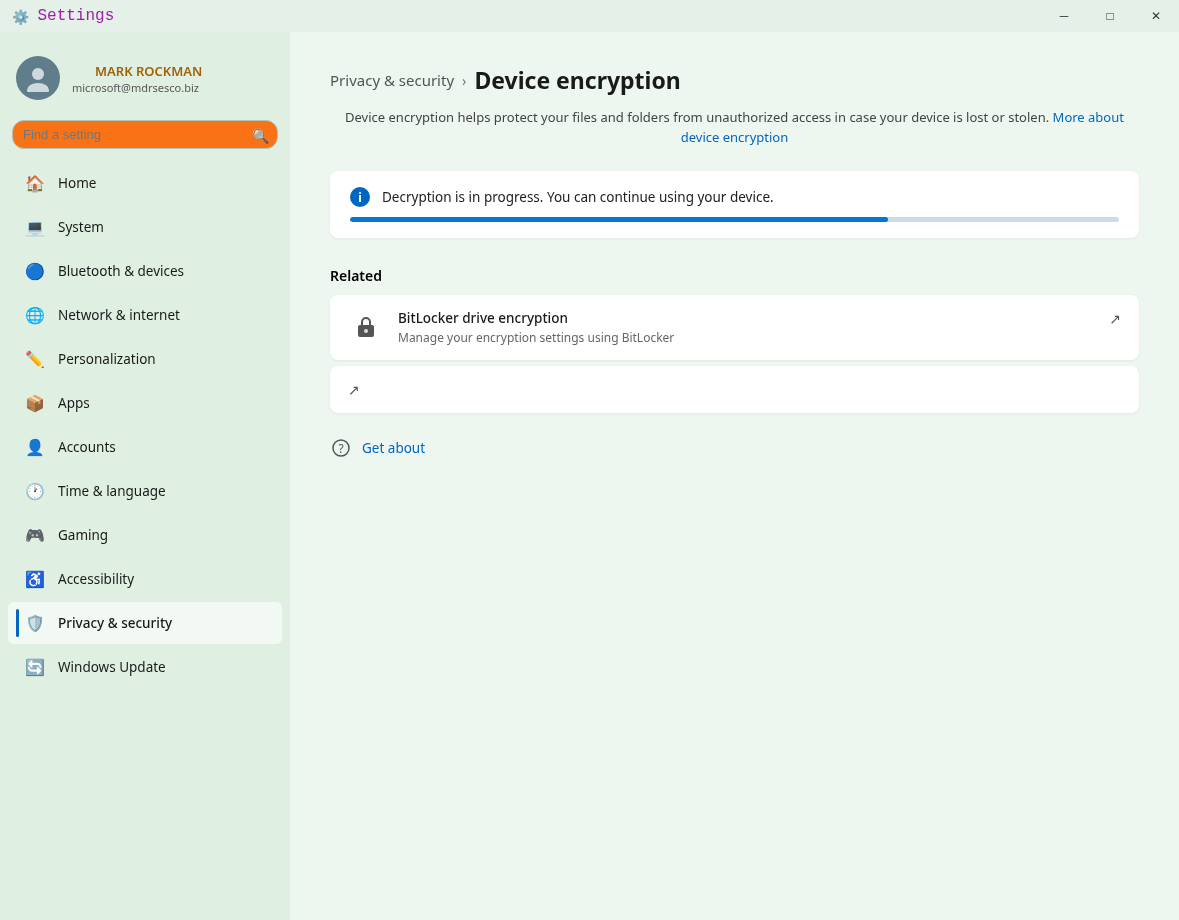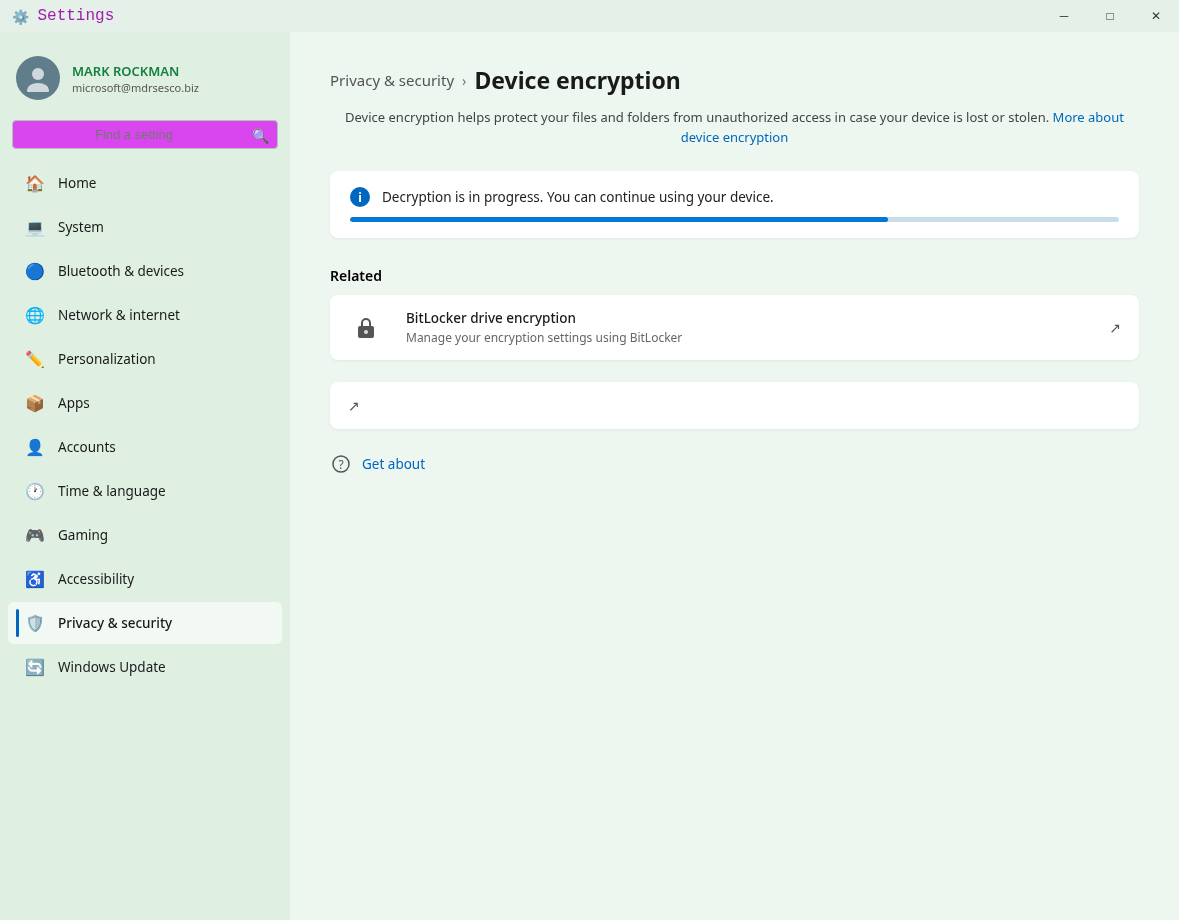--- a/index.html
+++ b/index.html
@@ -82,41 +82,41 @@
       align-items: center;
       justify-content: center;
       color: white;
       font-size: 20px;
       flex-shrink: 0;
     }
     .user-info {}
     .user-name {
       font-weight: 600;
       font-size: 13px;
-      color: #15803d;
+      color: #a16207;
+      margin-left: 23px;
     }
     .user-email {
       font-size: 11px;
       color: #555;
     }
 
     .search-box {
       margin: 0 12px 12px 12px;
       position: relative;
     }
     .search-input {
       width: 100%;
       padding: 6px 32px 6px 10px;
       border: 1px solid #b0c4b8;
-      border-radius: 4px;
-      background: #d946ef;
+      border-radius: 12px;
+      background: #f97316;
       font-size: 13px;
       color: #333;
       outline: none;
-      text-align: center;
     }
     .search-icon-wrap {
       position: absolute;
       right: 8px;
       top: 50%;
       transform: translateY(-50%);
       color: #555;
       font-size: 14px;
     }
 
@@ -248,27 +248,26 @@
     .section-title {
       font-size: 14px;
       font-weight: 600;
       color: #000000;
       margin-bottom: 10px;
     }
 
     .related-card {
       background: white;
       border-radius: 8px;
-      margin-bottom: 22px;
+      margin-bottom: 6px;
       max-width: 850px;
       box-shadow: 0 1px 3px rgba(0,0,0,0.06);
       display: flex;
-      align-items: center;
       padding: 14px 18px;
-      gap: 22px;
+      gap: 14px;
       cursor: pointer;
     }
     .card-icon {
       width: 36px;
       height: 36px;
       display: flex;
       align-items: center;
       justify-content: center;
       flex-shrink: 0;
       font-size: 20px;

